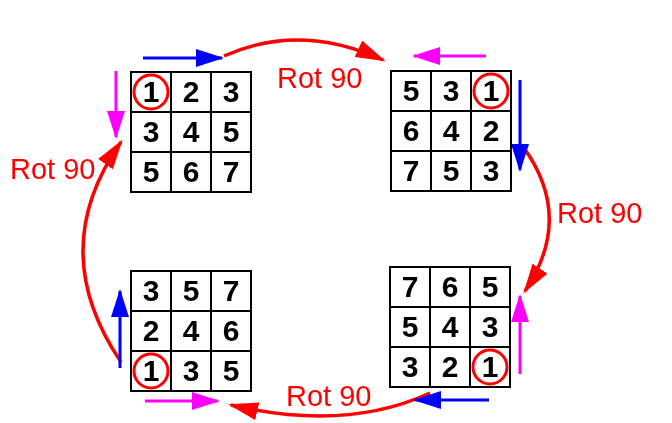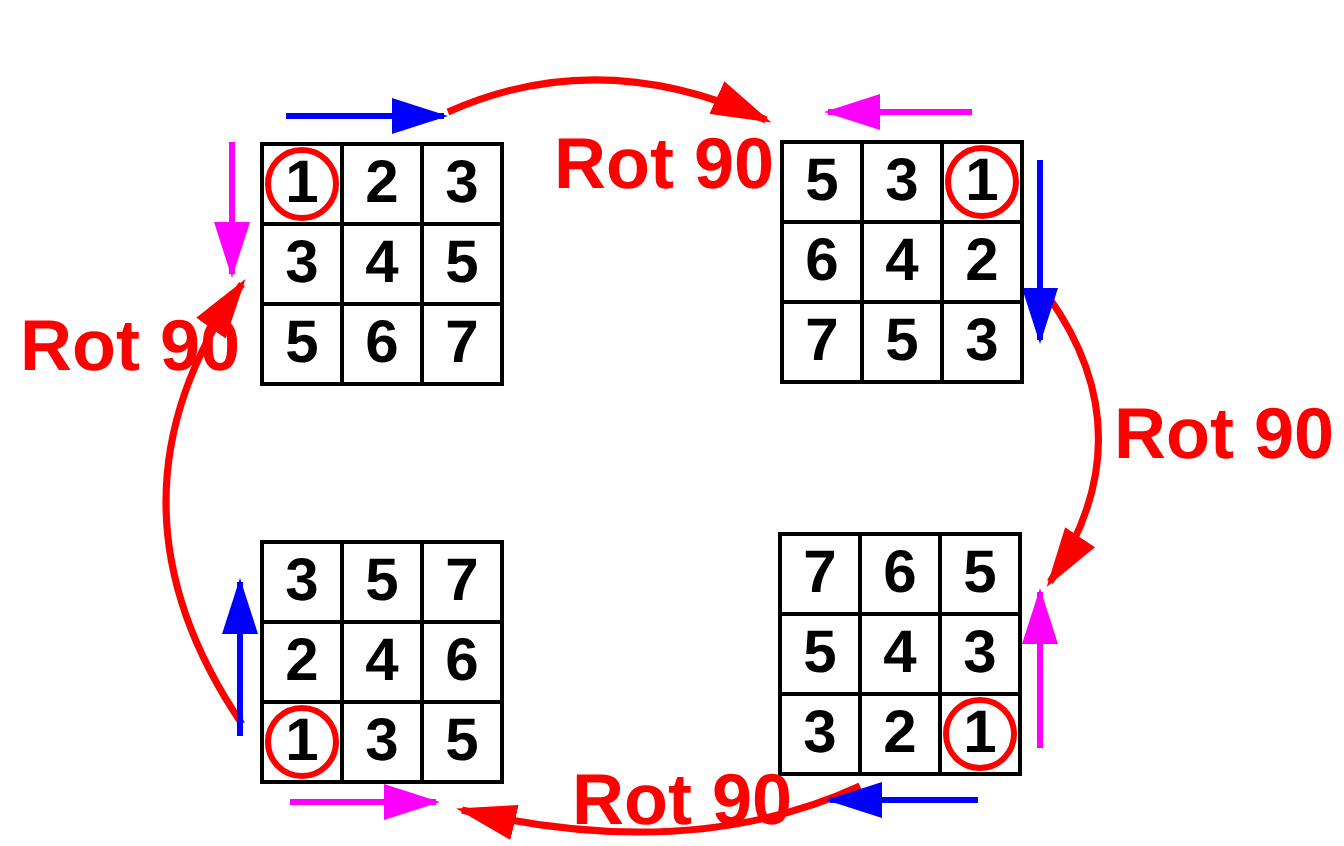--- a/index.html
+++ b/index.html
@@ -18,21 +18,21 @@
     align-items:center;justify-content:center;
     font-weight:bold;font-size:30px;color:#000;
   }
   .ring{
     position:absolute;width:31px;height:31px;
     border:3px solid var(--red,#f00);border-radius:50%;
     left:50%;top:50%;transform:translate(-50%,-50%);
   }
   .rot{
     position:absolute;color:var(--red,#f00);
-    font-weight:bold;font-size:36px;line-height:1;white-space:nowrap;
+    font-weight:normal;font-size:29px;line-height:1;white-space:nowrap;
   }
 </style>
 </head>
 <body>
 
 <div class="canvas">
 
   <svg class="layer" width="672" height="423" viewBox="0 0 672 423">
     <defs>
       <marker id="ah-red" markerUnits="userSpaceOnUse" markerWidth="30" markerHeight="18" refX="27" refY="9" orient="auto">

